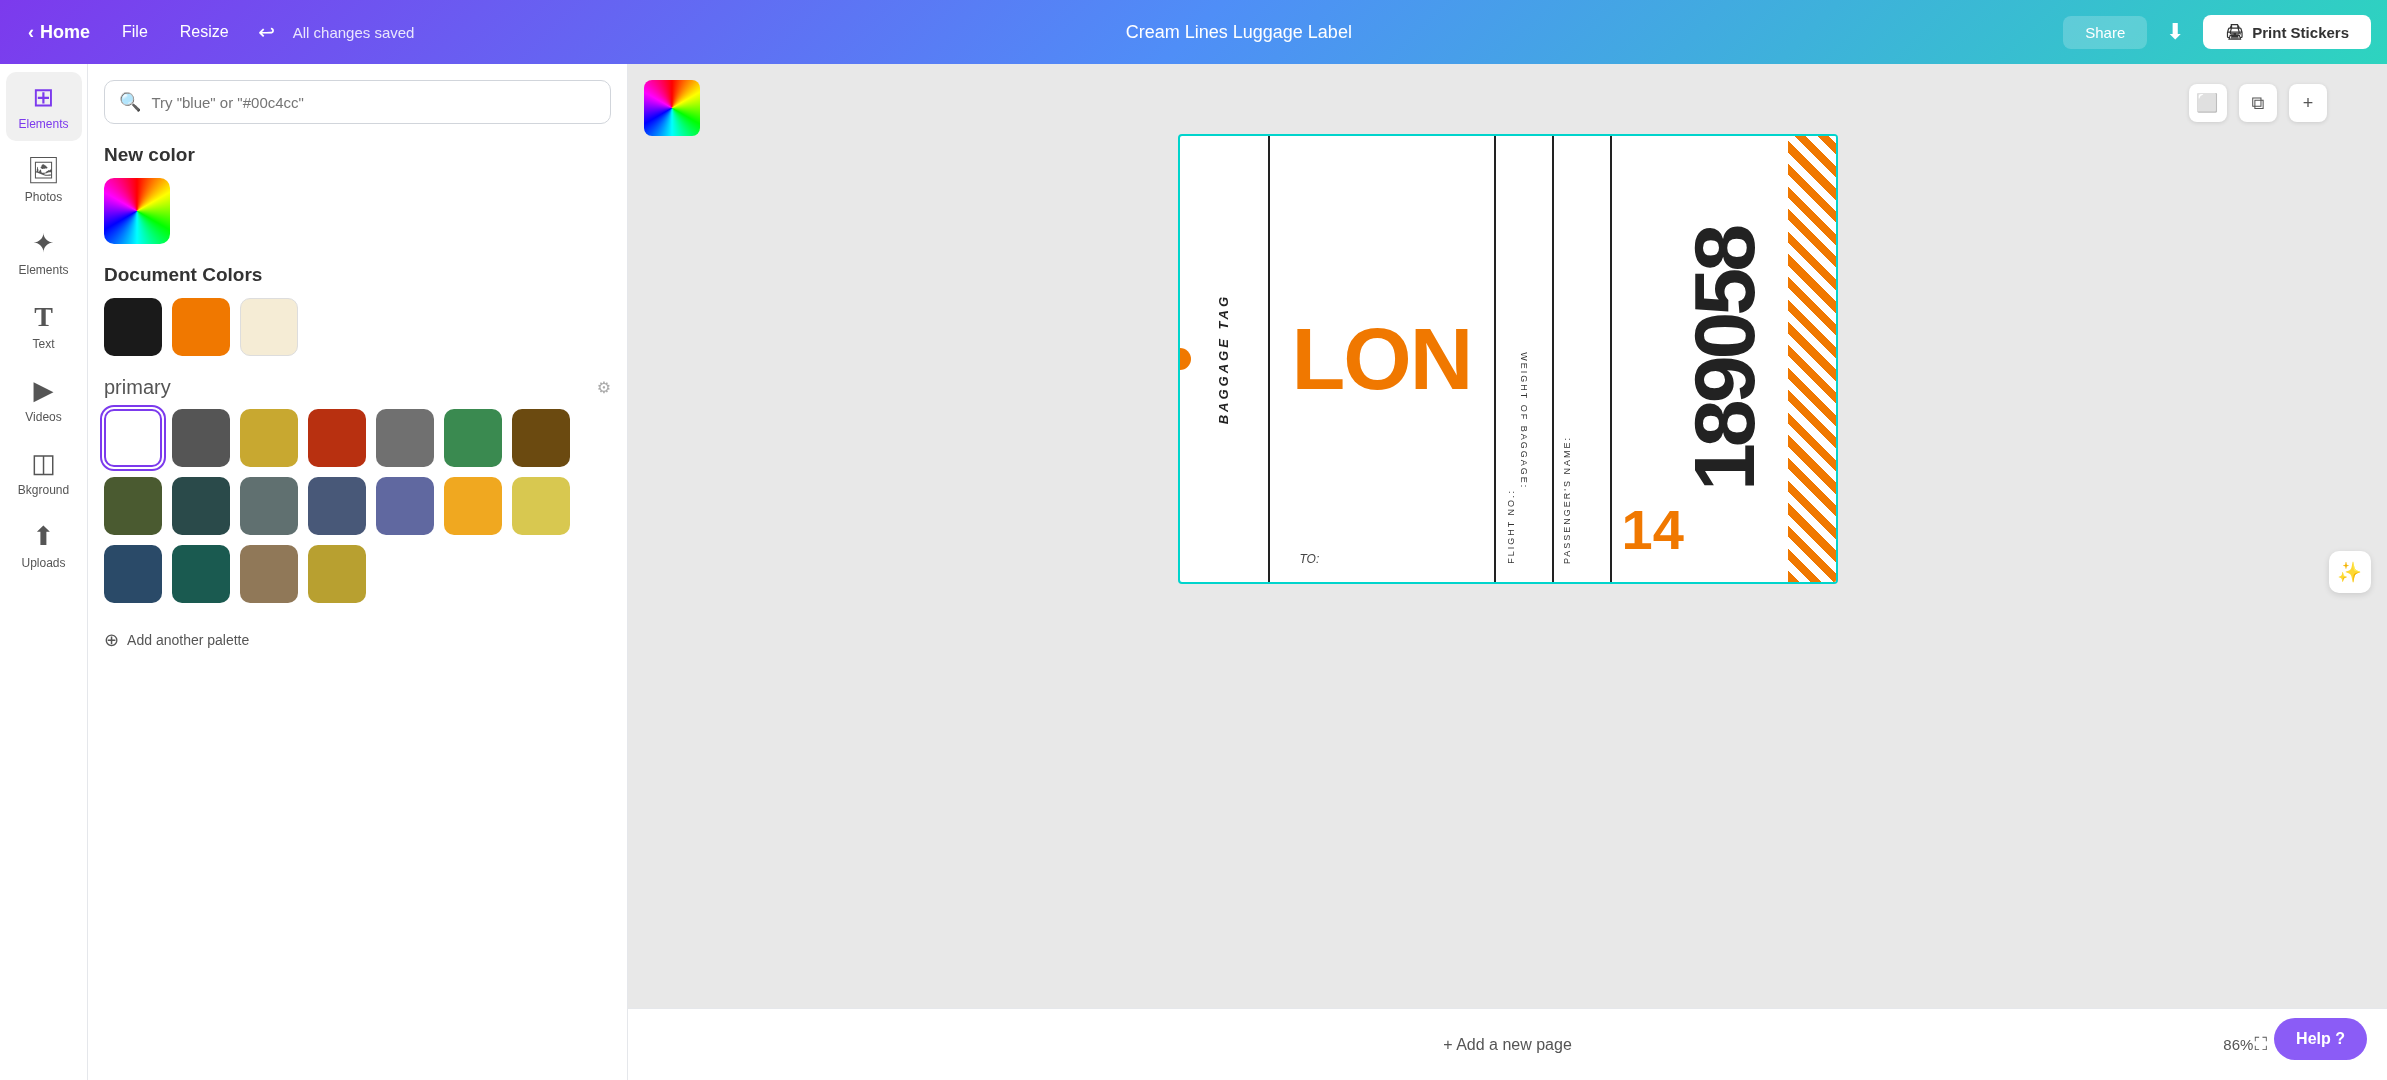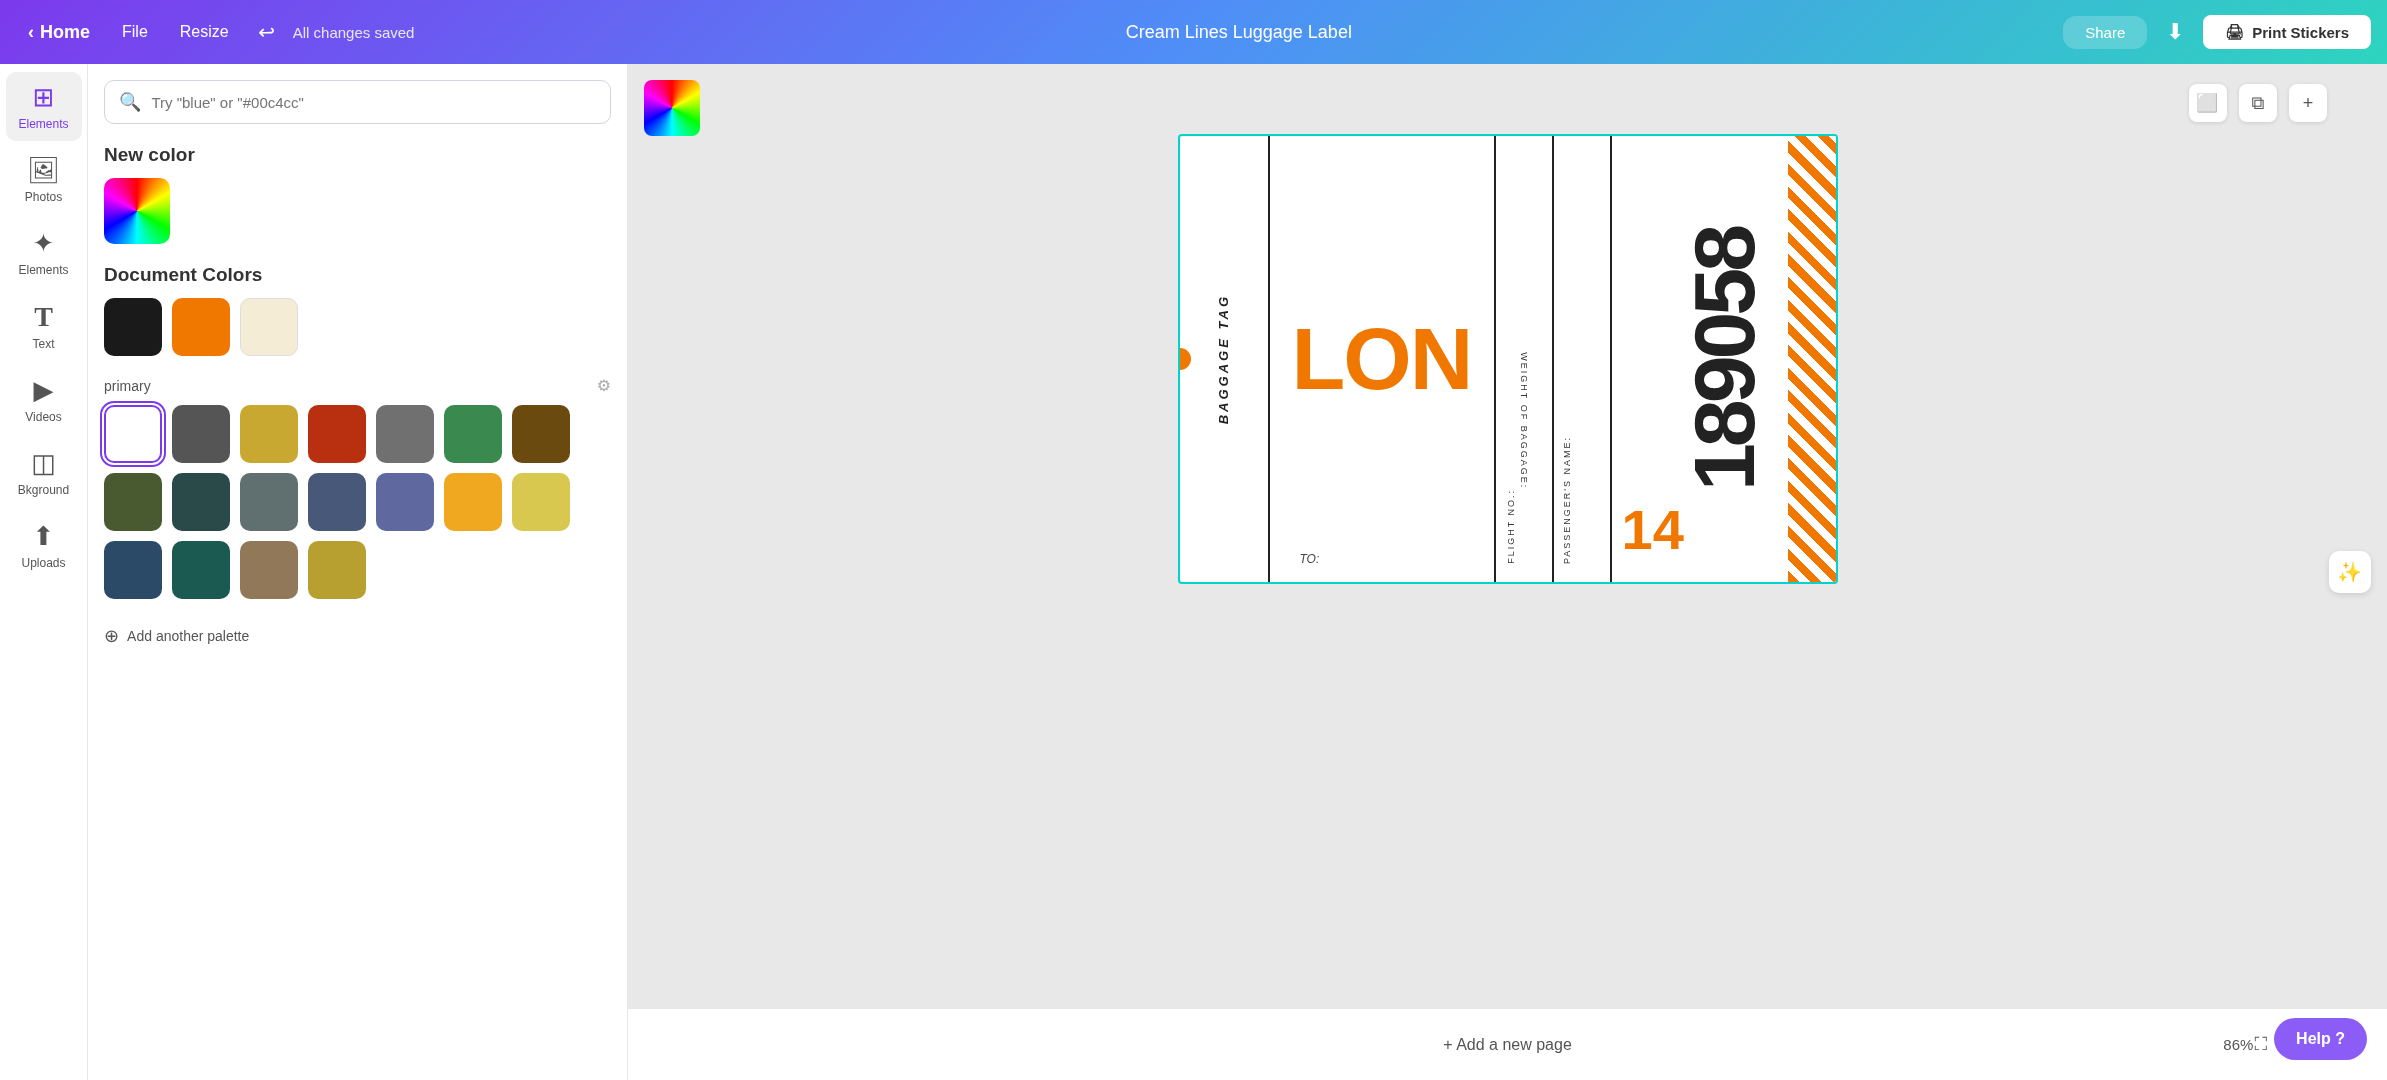--- a/index.html
+++ b/index.html
@@ -31,21 +31,21 @@
       font-size: 20px;
     }
     .topbar-saved {
       color: rgba(255,255,255,0.85); font-size: 15px; 
     }
     .topbar-title {
       flex: 1; text-align: center; color: white; font-size: 18px; font-weight: 500;
     }
     .topbar-share {
       background: rgba(255,255,255,0.2); color: white; border: none;
-      padding: 8px 22px; border-radius: 13px; font-size: 15px; cursor: pointer;
+      padding: 8px 22px; border-radius: 8px; font-size: 15px; cursor: pointer;
       font-weight: 500;
     }
     .topbar-download {
       width: 40px; height: 40px; display: flex; align-items: center; justify-content: center;
       color: white; cursor: pointer; font-size: 22px;
     }
     .topbar-print {
       background: white; color: #333; border: none;
       padding: 8px 22px; border-radius: 8px; font-size: 15px; cursor: pointer;
       font-weight: 600; display: flex; align-items: center; gap: 8px;
@@ -105,21 +105,21 @@
     }
     .color-swatch {
       width: 58px; height: 58px; border-radius: 10px; cursor: pointer;
     }
     .color-swatch.selected { outline: 2.5px solid #7c3aed; outline-offset: 2px; }
     .palette-section { margin-bottom: 20px; }
     .palette-header {
       display: flex; align-items: center; justify-content: space-between;
       margin-bottom: 10px;
     }
-    .palette-label { font-size: 14px; color: #555; }
+    .palette-label { font-size: 20px; color: #555; }
     .add-palette-row {
       display: flex; align-items: center; gap: 8px; cursor: pointer; color: #555;
       font-size: 14px; padding: 6px 0;
     }
 
     
     .canvas-area {
       flex: 1;
       background: #e8e8e8;
       display: flex;

